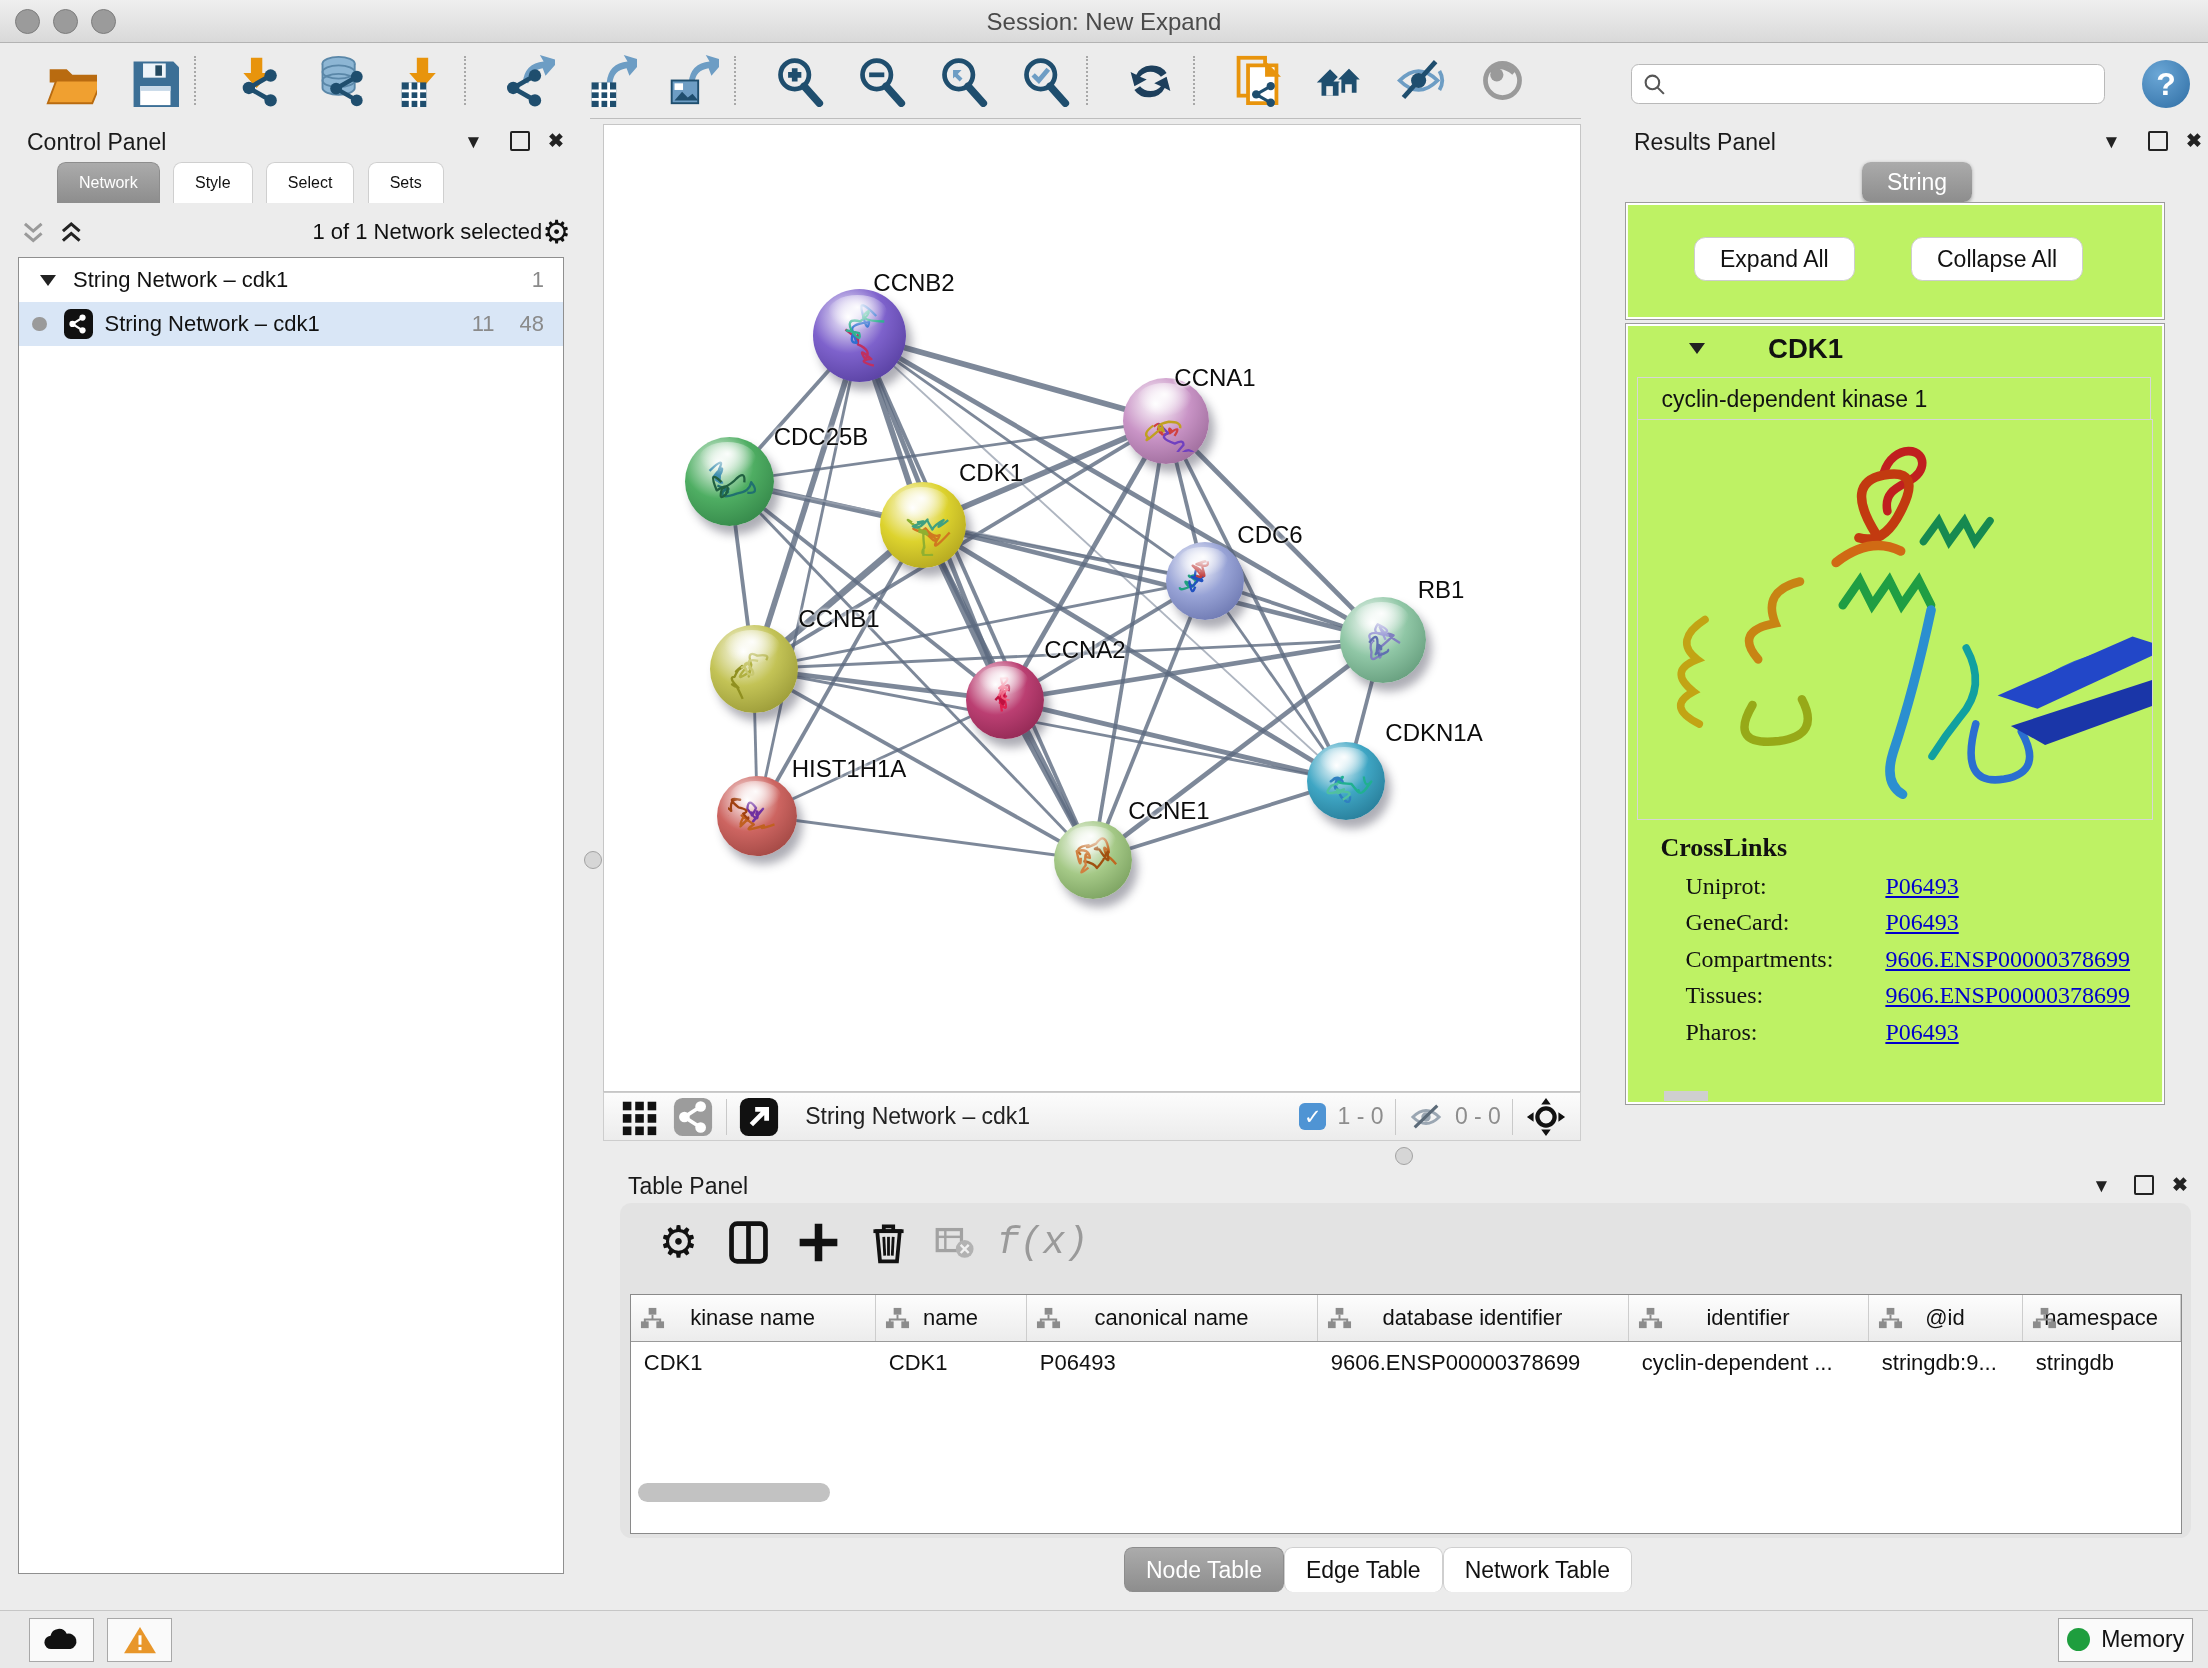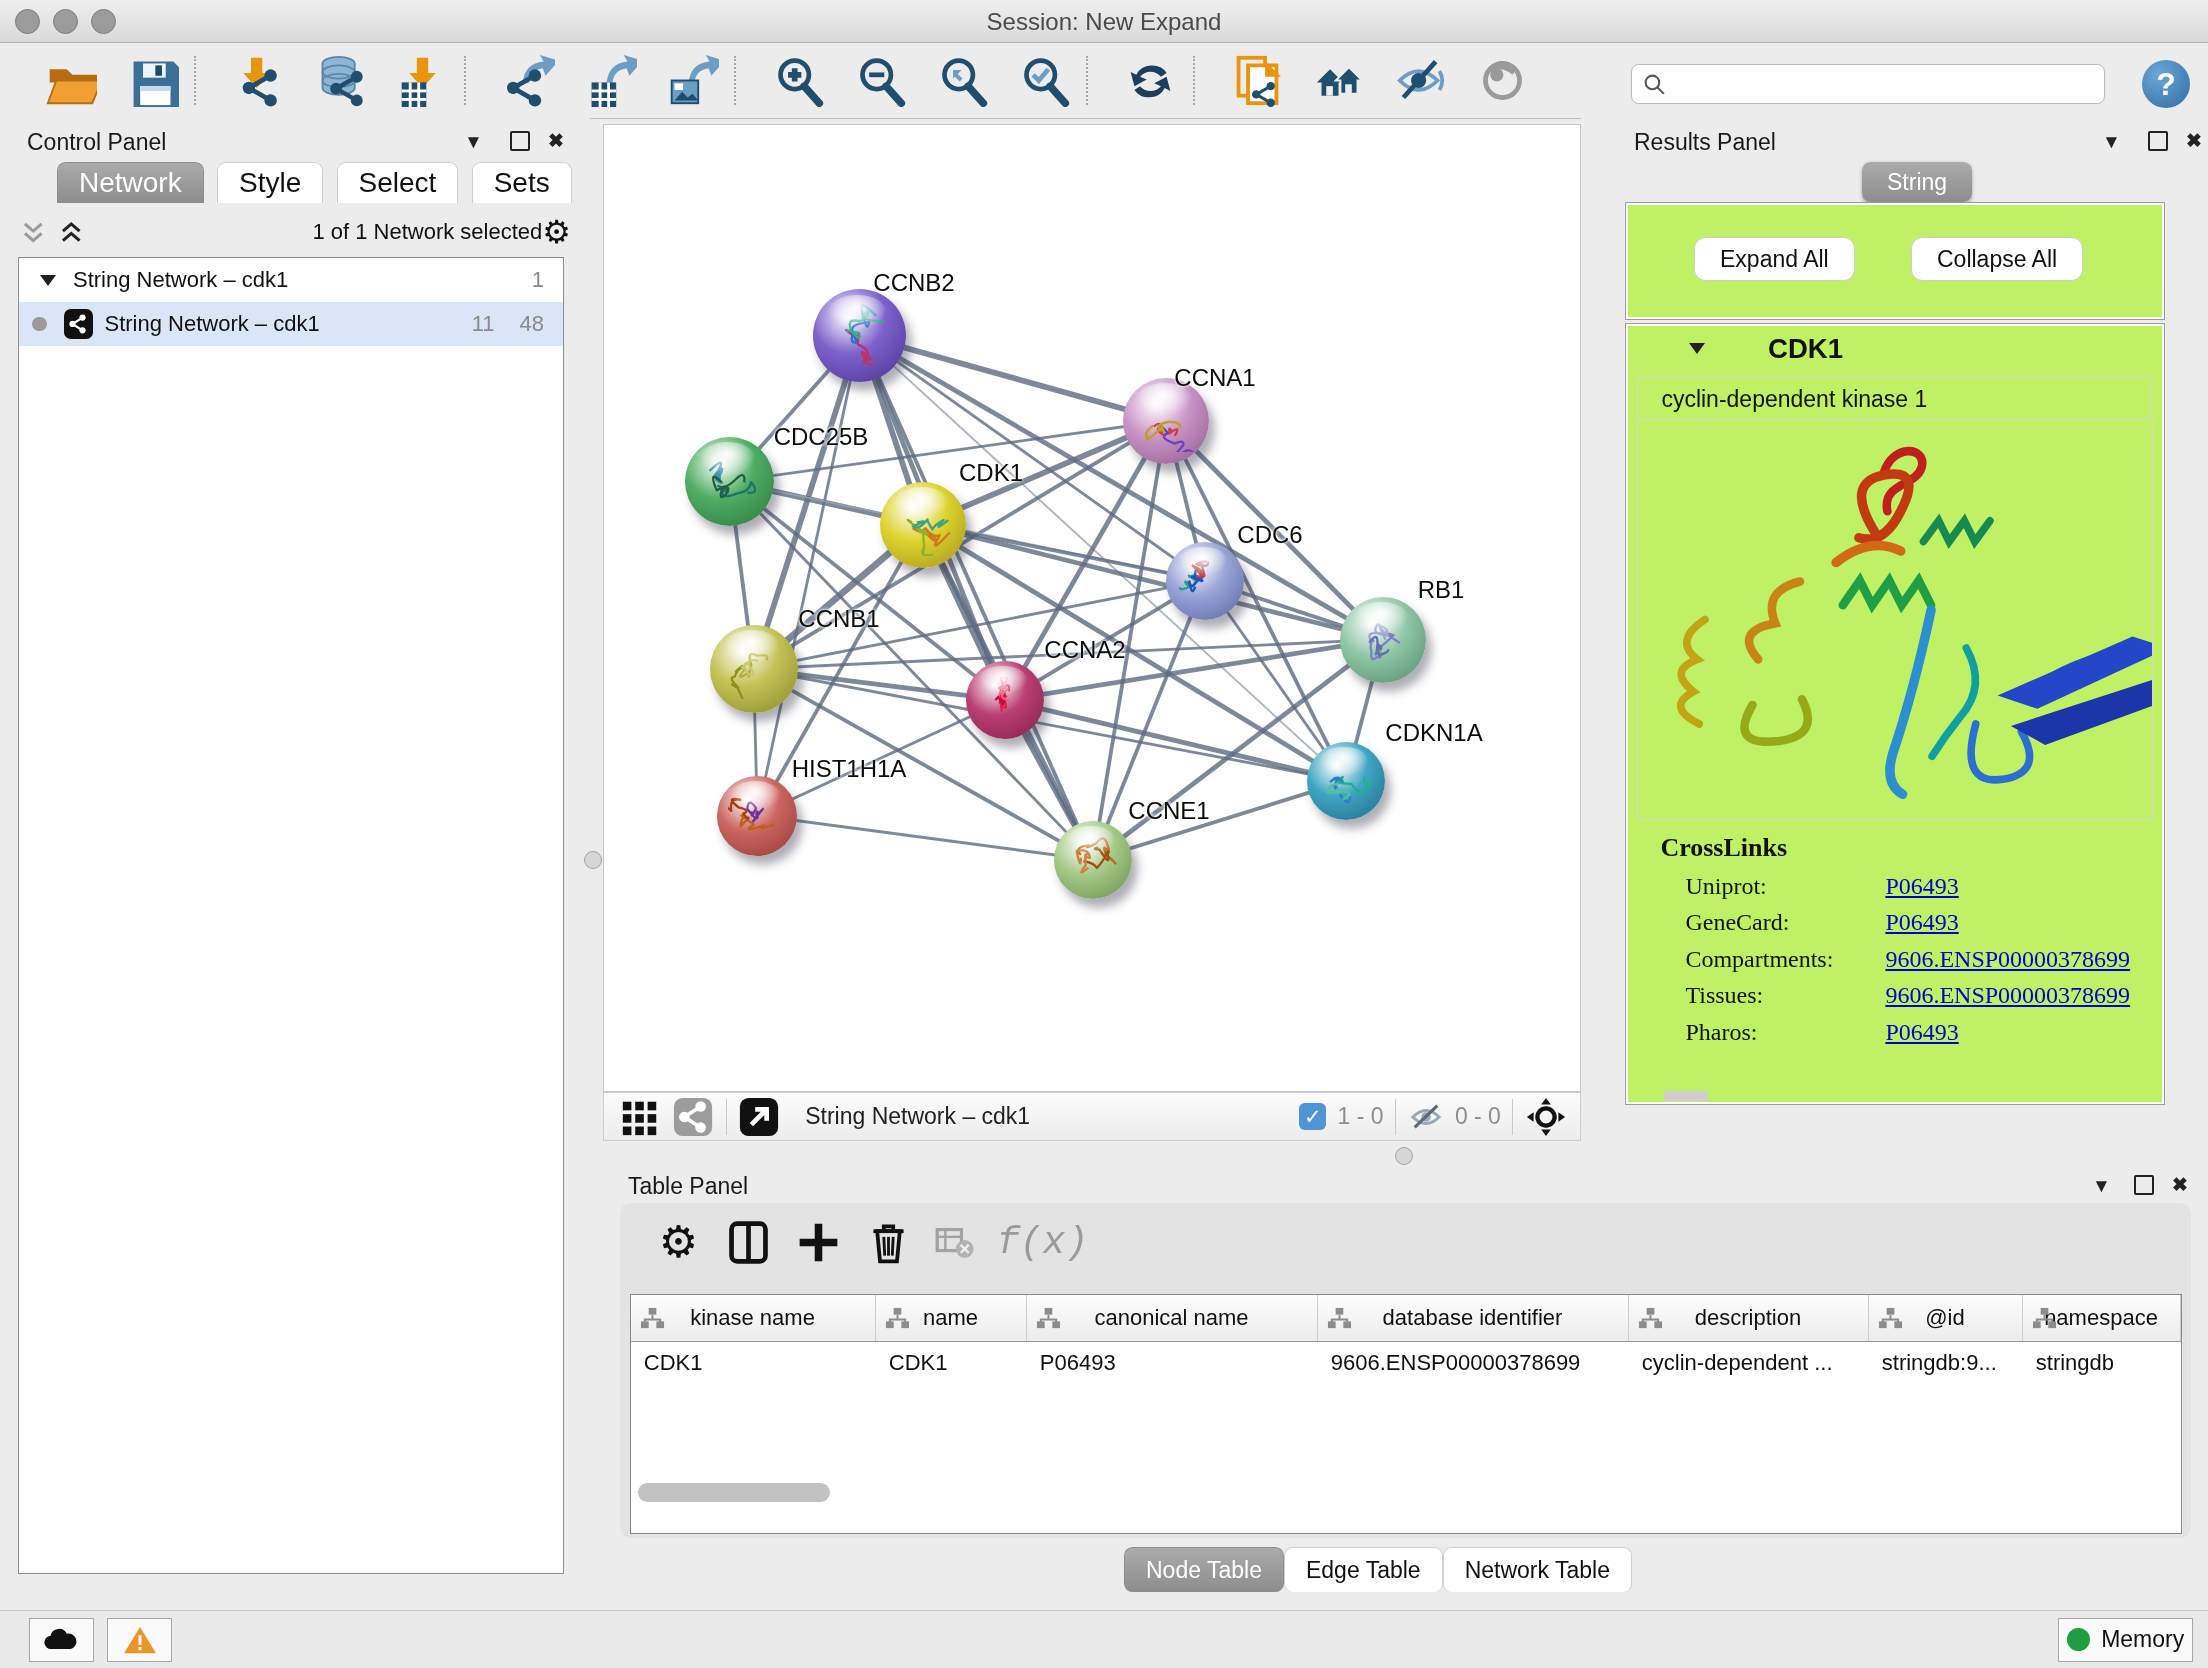--- a/index.html
+++ b/index.html
@@ -25,21 +25,21 @@
     background:radial-gradient(circle at 35% 30%,#6ba7d6,#2e6da4);color:#fff;font-size:32px;font-weight:bold;
     text-align:center;line-height:48px;cursor:pointer;}
 
   
   .panel-title{font-size:23px;color:#1a1a1a;}
   .ph-ico{font-size:19px;color:#222;cursor:pointer;}
   .ph-box{width:16px;height:16px;border:2.4px solid #222;border-radius:1.9px;cursor:pointer;}
 
   
   .ctrl{left:0;top:118px;width:590px;height:1492px;background:#ececec;}
-  .tab{height:40px;line-height:40px;padding:0 21px;font-size:28px;border-radius:8.6px 8.6px 0 0;
+  .tab{height:40px;line-height:40px;padding:0 21px;font-size:16px;border-radius:8.6px 8.6px 0 0;
     background:#fff;border:1px solid #cfcfcf;border-bottom:none;color:#111;cursor:pointer;}
   .tab.active{background:linear-gradient(#ababab,#8d8d8d);color:#fff;border-color:#8d8d8d;}
   .sel-row{font-size:22px;color:#111;}
   .gear{font-size:32px;color:#111;cursor:pointer;}
   .treebox{background:#fff;border:1px solid #8f8f8f;}
   .trow{height:44px;display:flex;align-items:center;font-size:22px;}
   .trow .cnt{color:#8a8a8a;}
   .trow.selected{background:#d9e6f6;}
   .tri{width:0;height:0;border-left:8.6px solid transparent;border-right:8.6px solid transparent;
     border-top:11.4px solid #222;}
@@ -675,21 +675,21 @@
           </div>
           <div class="th" style="width: 240px; flex: 0 0 auto;">
             <svg viewBox="0 0 26 26">
               <g fill="#8c8c8c">
                 <rect x="9" y="2" width="8" height="7"></rect>
                 <rect x="1" y="16" width="8" height="7"></rect>
                 <rect x="17" y="16" width="8" height="7"></rect>
                 <path d="M12 9h2v4h-2zM4 13h18v2H4zM4 13h2v4H4zM20 13h2v4h-2z"></path>
               </g>
             </svg>
-            <span>description</span>
+            <span>identifier</span>
           </div>
           <div class="th" style="width: 154px; flex: 0 0 auto;">
             <svg viewBox="0 0 26 26">
               <g fill="#8c8c8c">
                 <rect x="9" y="2" width="8" height="7"></rect>
                 <rect x="1" y="16" width="8" height="7"></rect>
                 <rect x="17" y="16" width="8" height="7"></rect>
                 <path d="M12 9h2v4h-2zM4 13h18v2H4zM4 13h2v4H4zM20 13h2v4h-2z"></path>
               </g>
             </svg>

